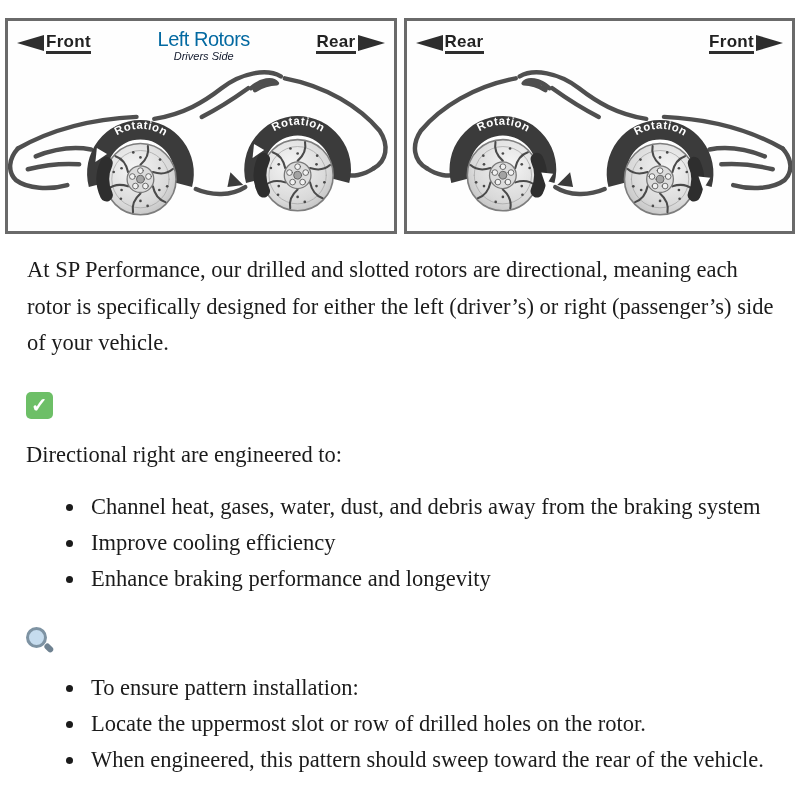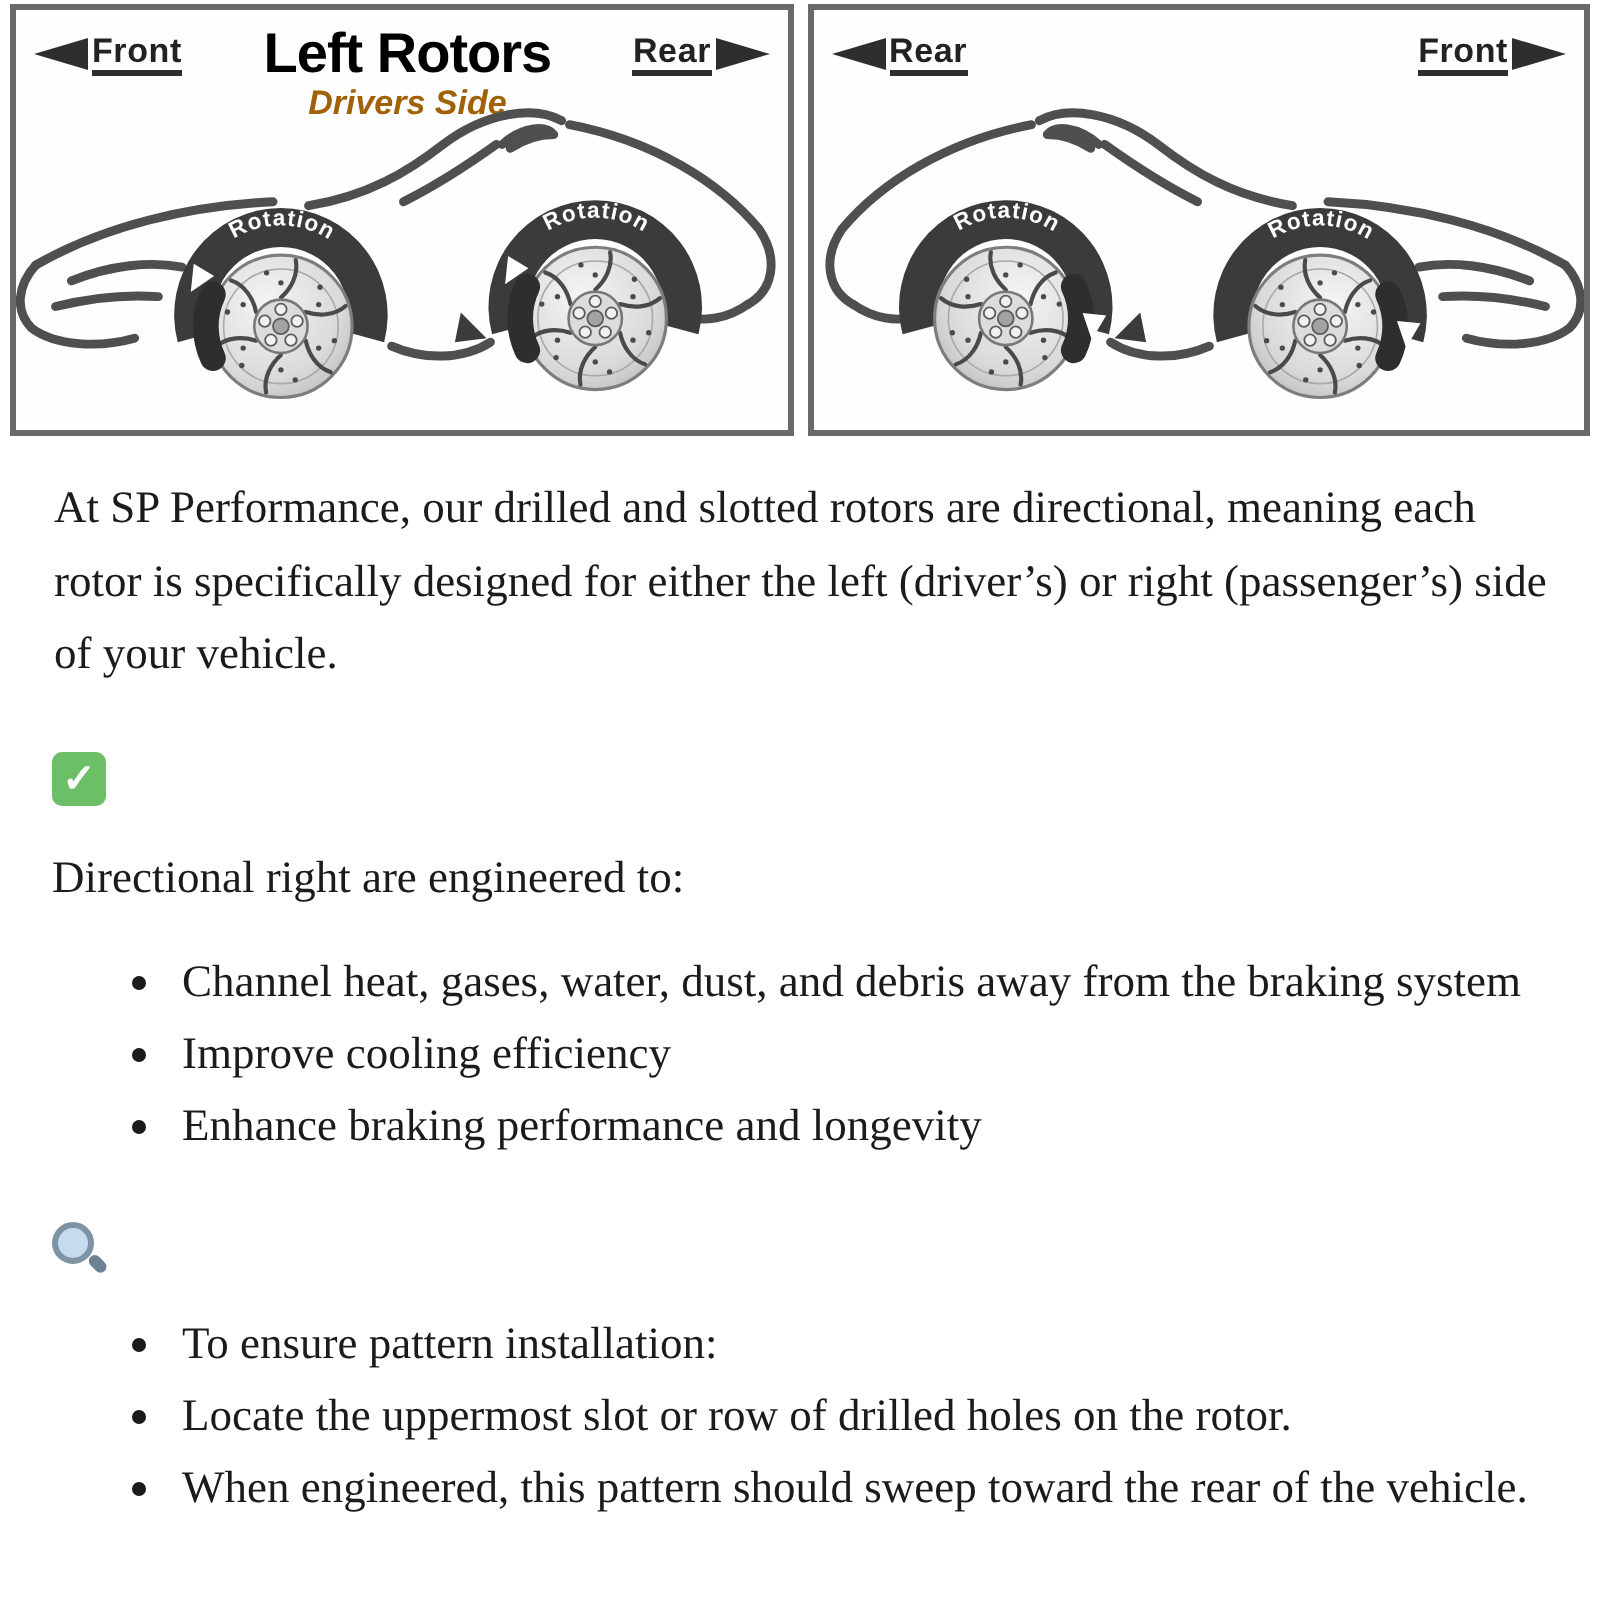--- a/index.html
+++ b/index.html
@@ -1,33 +1,33 @@
 <!DOCTYPE html>
 <html><head>
 <meta charset="utf-8">
 <style>
   html,body { margin:0; padding:0; background:#ffffff; }
   body { width:800px; height:800px; overflow:hidden; color:#1b1b1b;
          font-family:"Liberation Serif", serif; }
 
   
-  .diagram { display:flex; gap:7px; padding:2px 5px 0 5px; }
+  .diagram { display:flex; gap:7px; padding:18px 5px 0 5px; }
   .panel { flex:1 1 0; border:3.5px solid #6a6a6a; background:#fefefe; box-sizing:border-box; }
   .panel-header { display:flex; justify-content:space-between; align-items:flex-start;
                   padding:7px 9px 0 9px; height:48px; box-sizing:border-box;
                   font-family:"Liberation Sans", sans-serif; }
   .edge-label { display:flex; align-items:center; margin-top:5px; }
   .edge-label .lbl { font-weight:bold; font-size:17px; color:#222;
                      border-bottom:3px solid #2e2e2e; line-height:1.05; letter-spacing:.3px; }
   .tri { width:0; height:0; border-top:8px solid transparent; border-bottom:8px solid transparent; }
   .tri-left  { border-right:27px solid #2e2e2e; margin-right:2px; }
   .tri-right { border-left:27px solid #2e2e2e;  margin-left:2px; }
   .panel-titles { text-align:center; margin-top:1px; }
-  .panel-title { font-weight:bold; font-size:28px; line-height:1.0; color:#000000; letter-spacing:-.5px; }
-  .panel-subtitle { font-weight:bold; font-style:italic; font-size:17px; color:#a16207; margin-top:1px; }
+  .panel-title { font-weight:normal; font-size:20px; line-height:1.0; color:#0369a1; letter-spacing:-.5px; }
+  .panel-subtitle { font-weight:normal; font-style:italic; font-size:11px; color:#0f172a; margin-top:1px; }
   .car-svg { display:block; width:100%; height:162px; }
   .rot { font:bold 11.5px "Liberation Sans", sans-serif; fill:#ffffff; letter-spacing:.6px; }
 
   
   .article { padding:6px 26px 10px 26px; font-size:22.5px; line-height:36.5px; }
   .intro { margin:12px 0 6px 1px; }
   .sec-heading { display:flex; align-items:center; gap:13px; margin:30px 0 8px 0;
                  font-size:24.5px; line-height:1.2; }
   .sec-heading.bold { font-weight:bold; }
   .sec-heading.regular { font-weight:normal; font-size:25px; }

